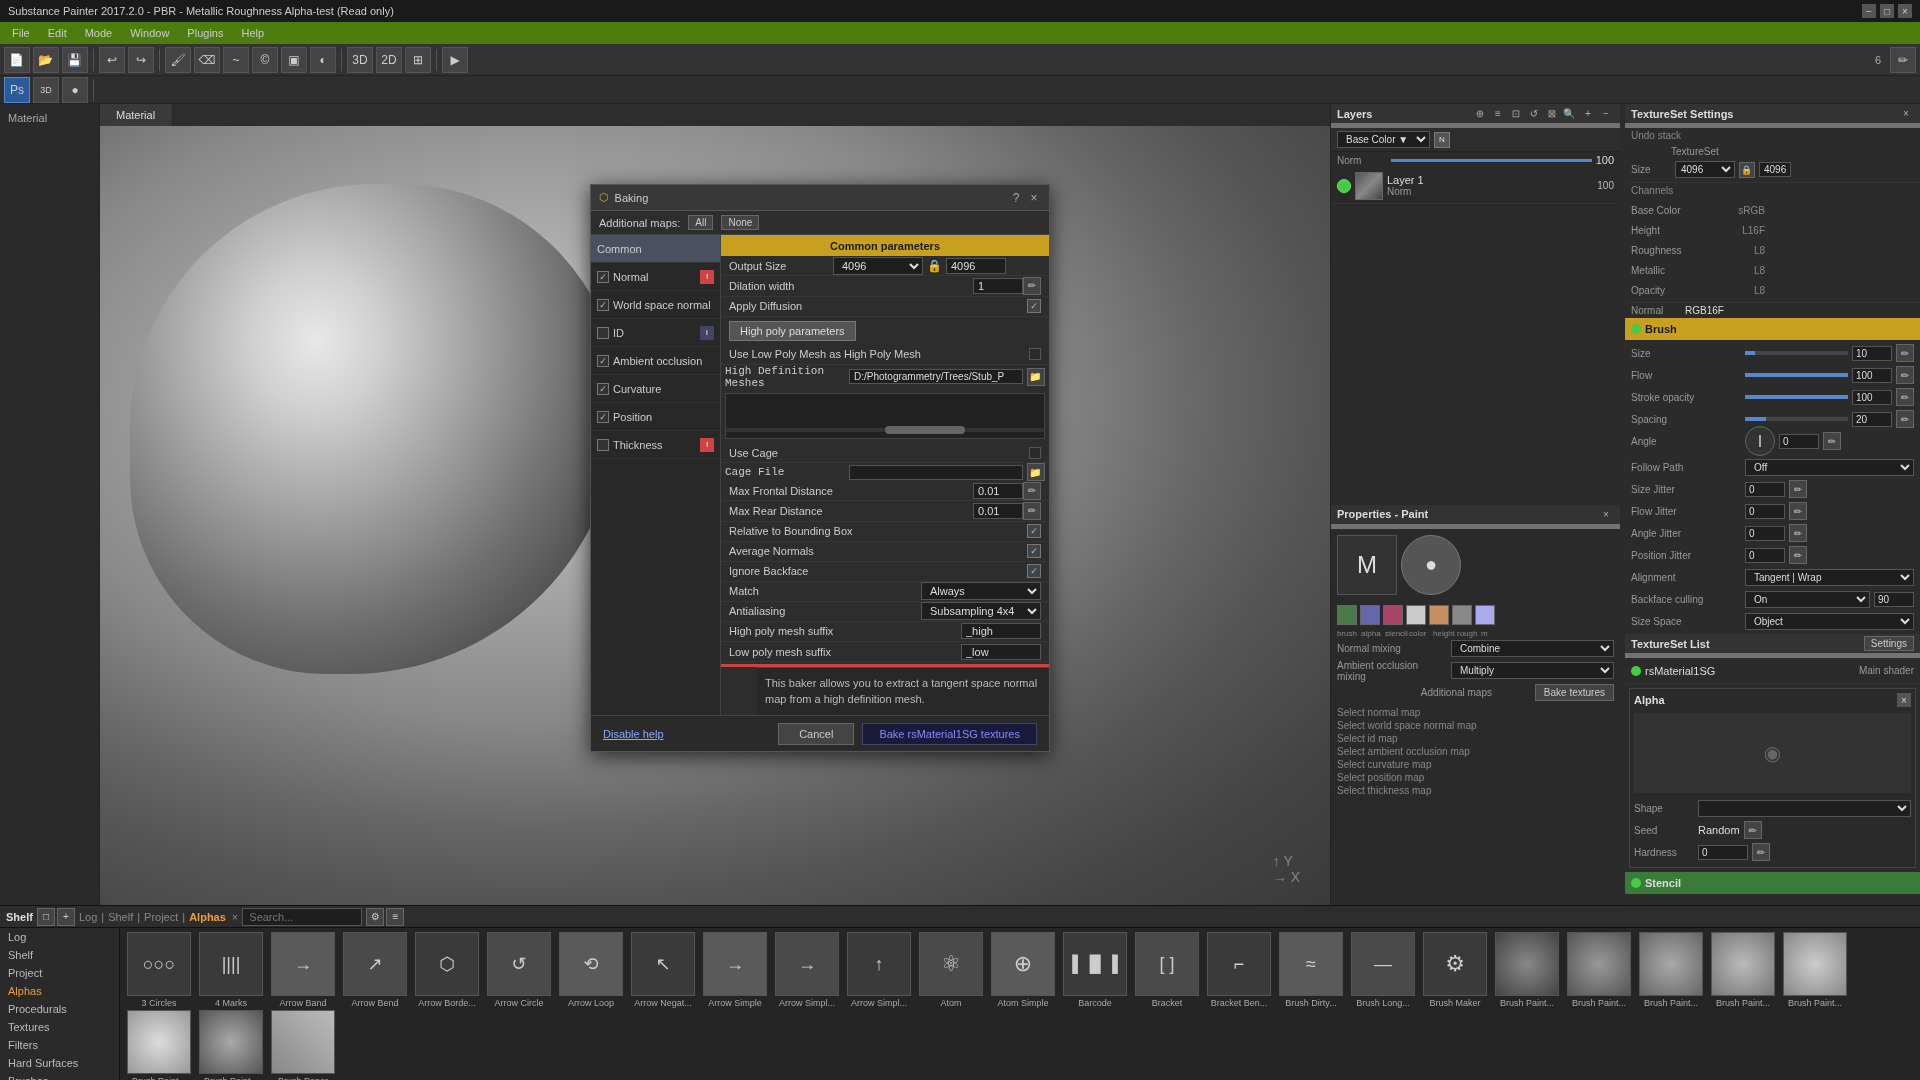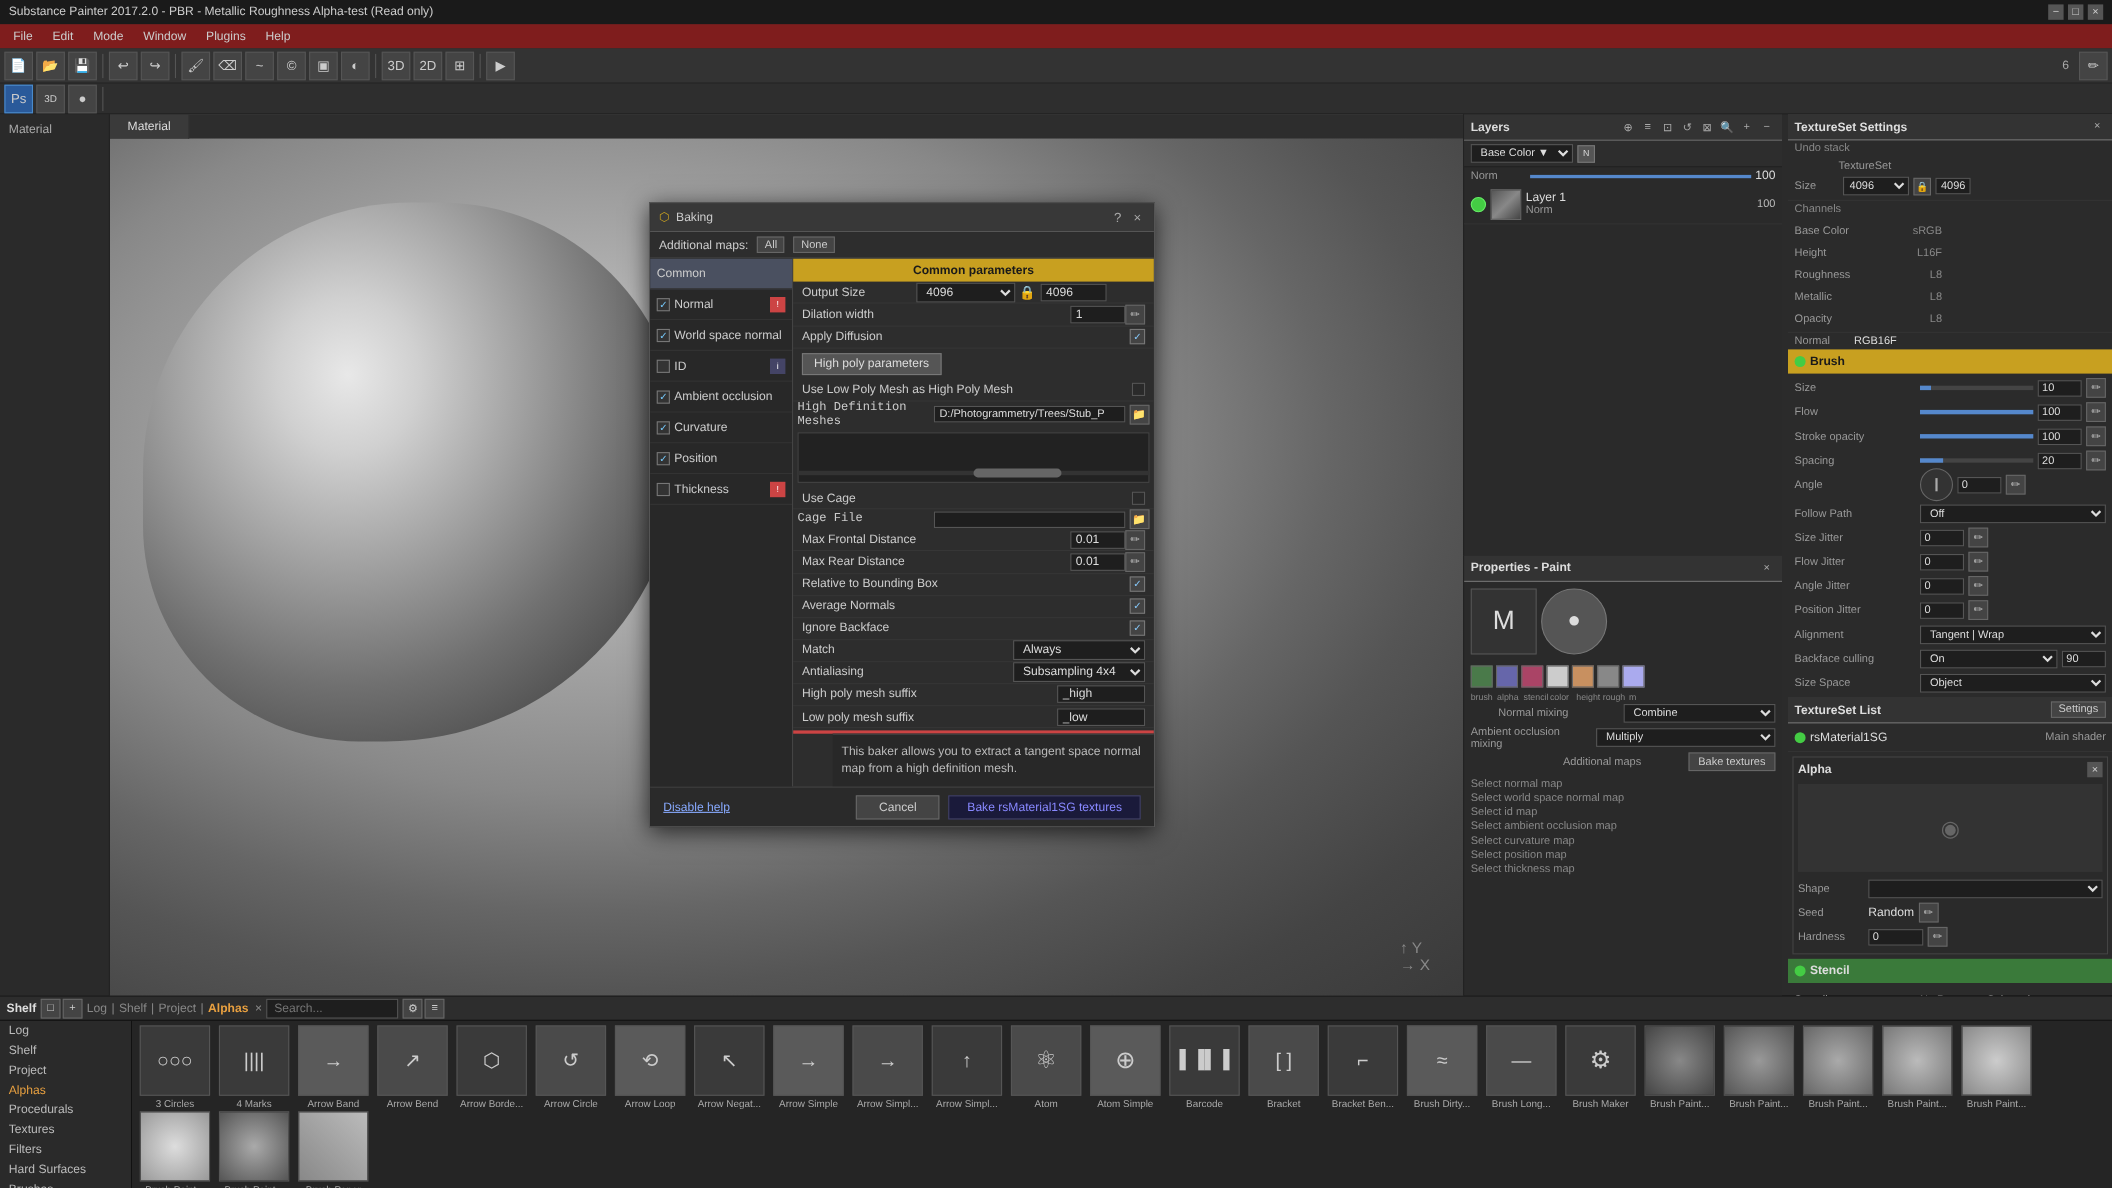--- a/index.html
+++ b/index.html
@@ -27,21 +27,21 @@
     .title-btn {
       width: 14px; height: 14px;
       background: #555; border: none;
       color: #ccc; font-size: 10px;
       cursor: pointer; display: flex; align-items: center; justify-content: center;
     }
 
     
     #menubar {
       height: 22px;
-      background: #7f1d1d;
+      background: #4d7c0f;
       display: flex;
       align-items: center;
       padding: 0 4px;
       gap: 2px;
     }
     .menu-item {
       padding: 2px 8px;
       color: #ccc;
       cursor: pointer;
       font-size: 11px;
@@ -114,21 +114,21 @@
       flex-direction: column;
     }
 
     .panel-header {
       height: 24px;
       background: #333;
       display: flex;
       align-items: center;
       padding: 0 6px;
       justify-content: space-between;
-      border-bottom: 1px solid #737373;
+      border-bottom: 5px solid #737373;
     }
     .panel-title { color: #ddd; font-size: 11px; font-weight: bold; }
     .panel-controls { display: flex; gap: 2px; }
     .panel-btn {
       width: 16px; height: 16px;
       background: transparent; border: none;
       color: #aaa; cursor: pointer; font-size: 10px;
       display: flex; align-items: center; justify-content: center;
     }
 
@@ -982,21 +982,21 @@
       <div style="display:flex;gap:4px;padding:0 6px;font-size:8px;color:#888;">
         <span style="width:20px;">brush</span>
         <span style="width:20px;">alpha</span>
         <span style="width:20px;">stencil</span>
         <span style="width:20px;">color</span>
         <span style="width:20px;">height</span>
         <span style="width:20px;">rough</span>
         <span style="width:20px;">m</span>
       </div>
 
-      <div class="prop-row" style="padding:2px 6px;margin-left:25px;">
+      <div class="prop-row" style="padding:2px 6px;">
         <span class="prop-label">Normal mixing</span>
         <select class="prop-select">
           <option>Combine</option>
         </select>
       </div>
 
       <div class="prop-row" style="padding:2px 6px;">
         <span class="prop-label">Ambient occlusion mixing</span>
         <select class="prop-select">
           <option>Multiply</option>

